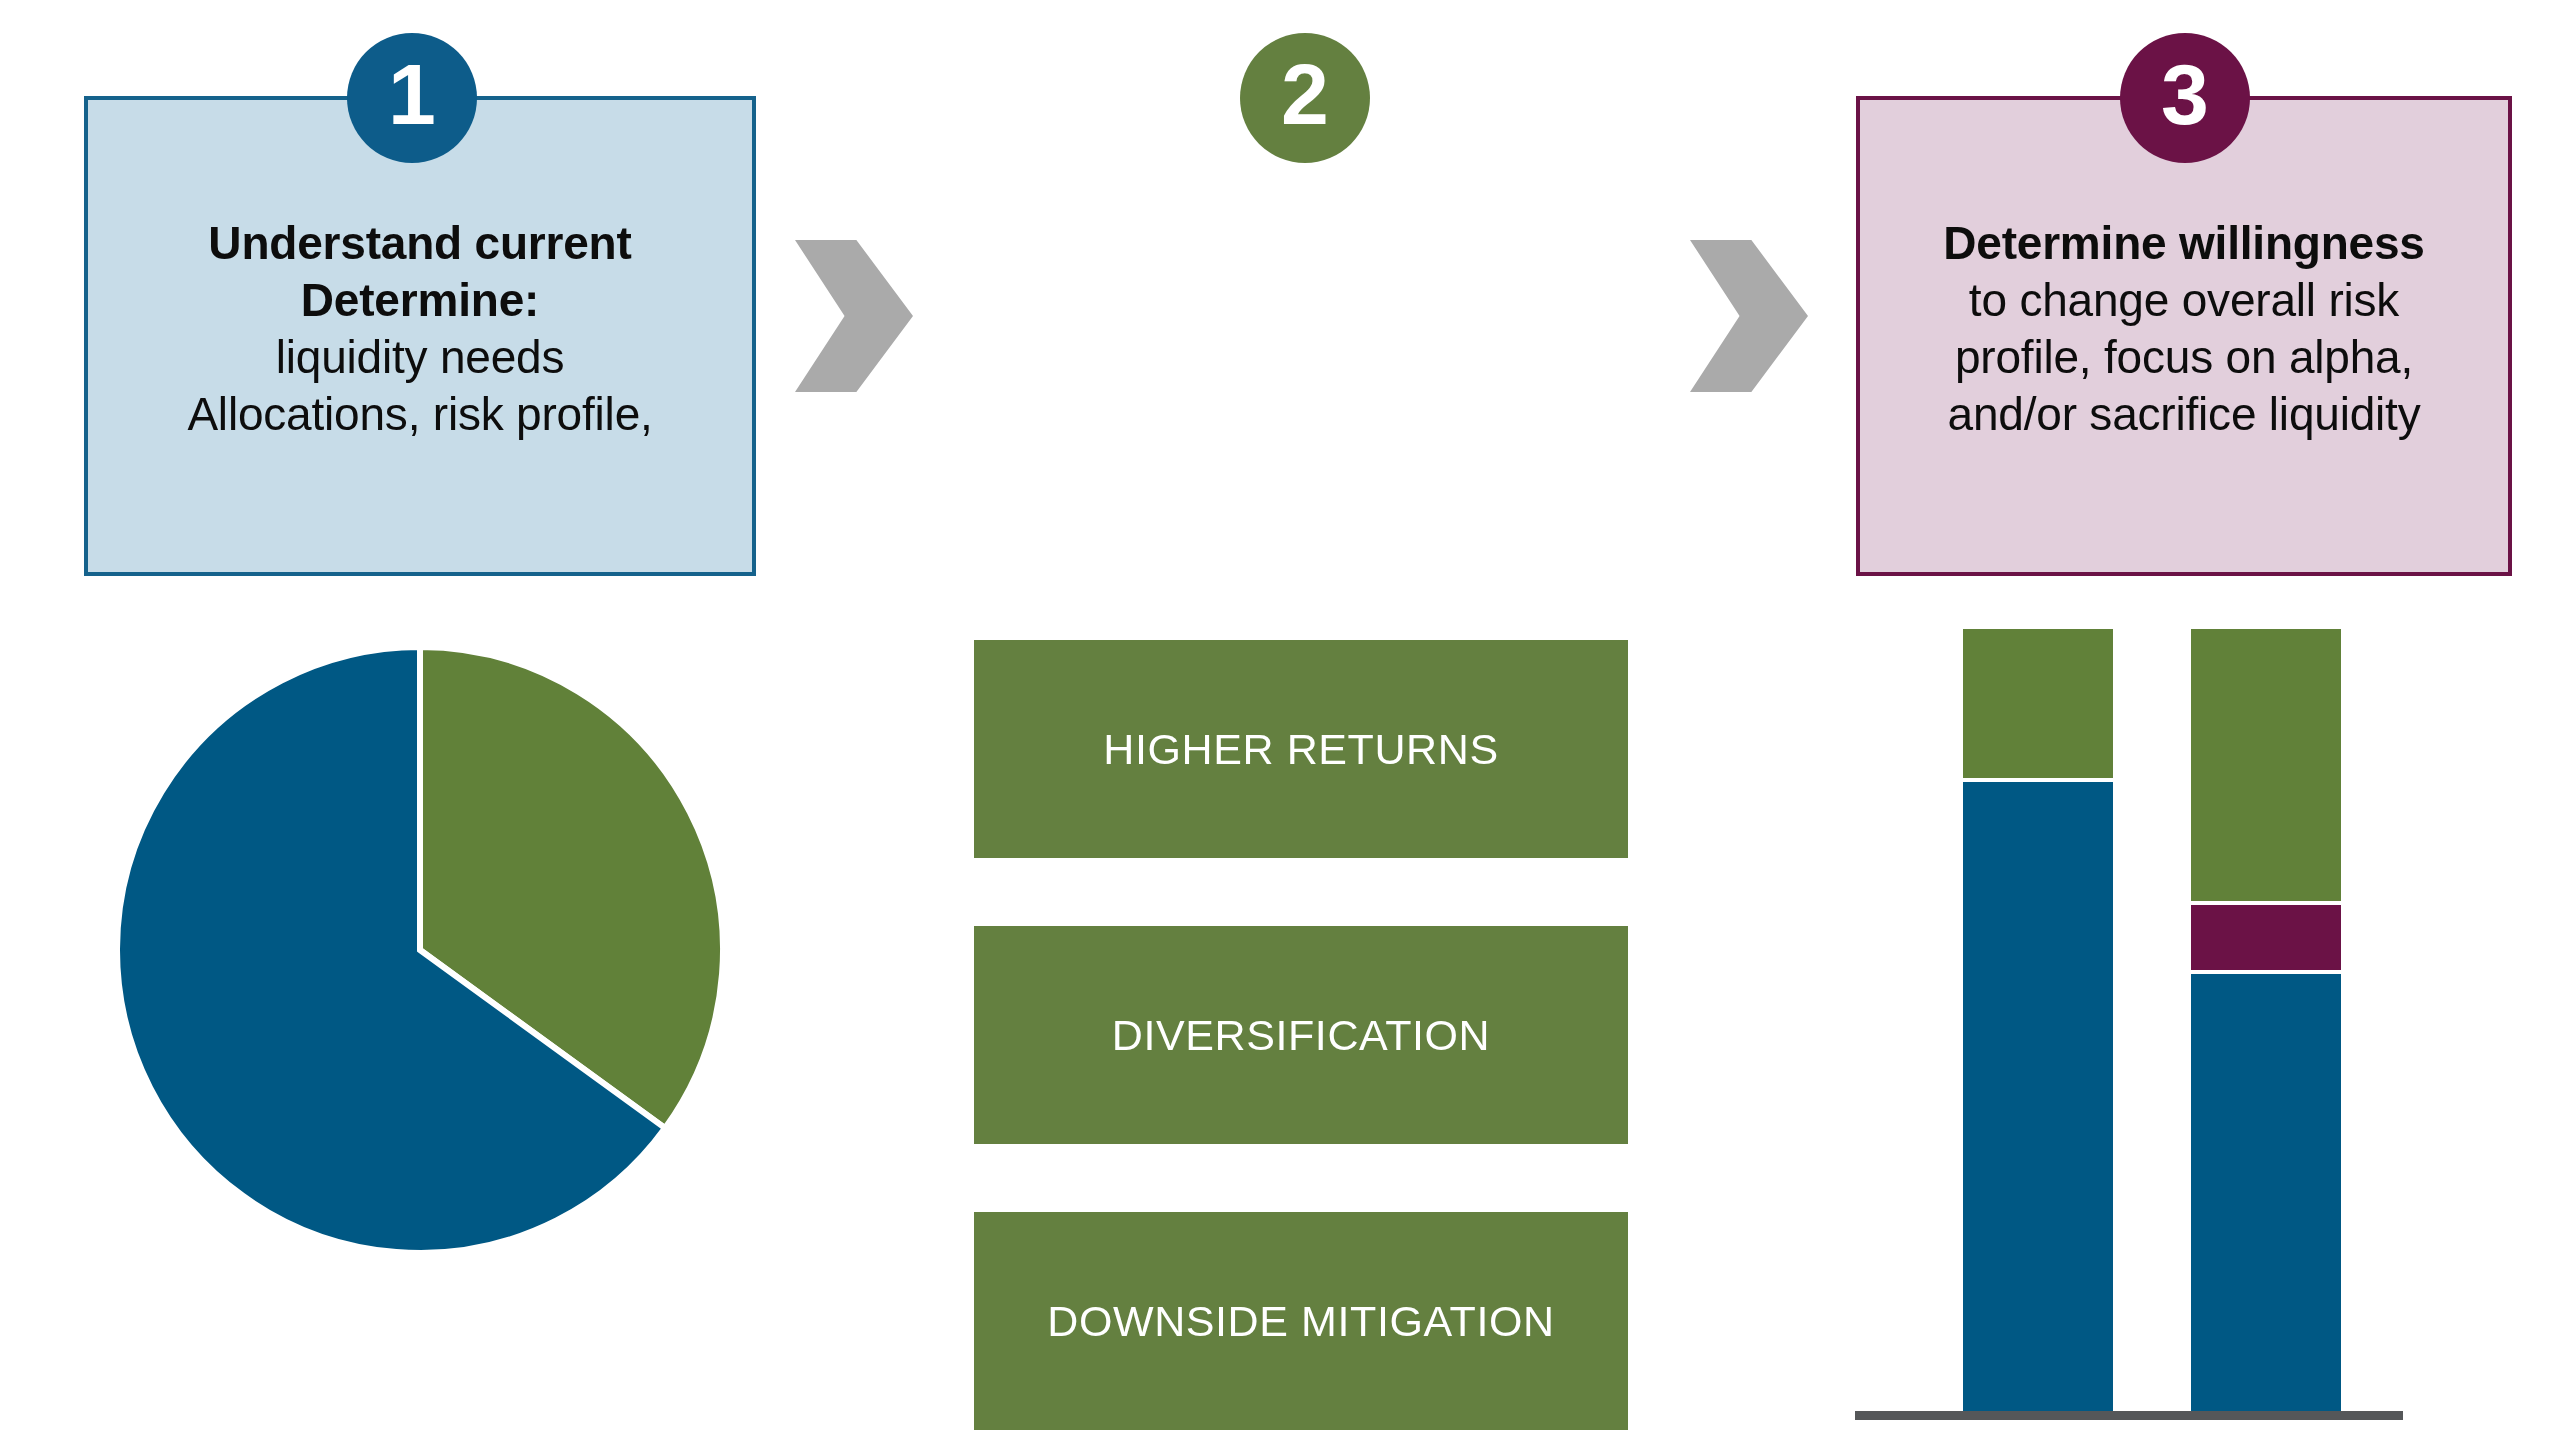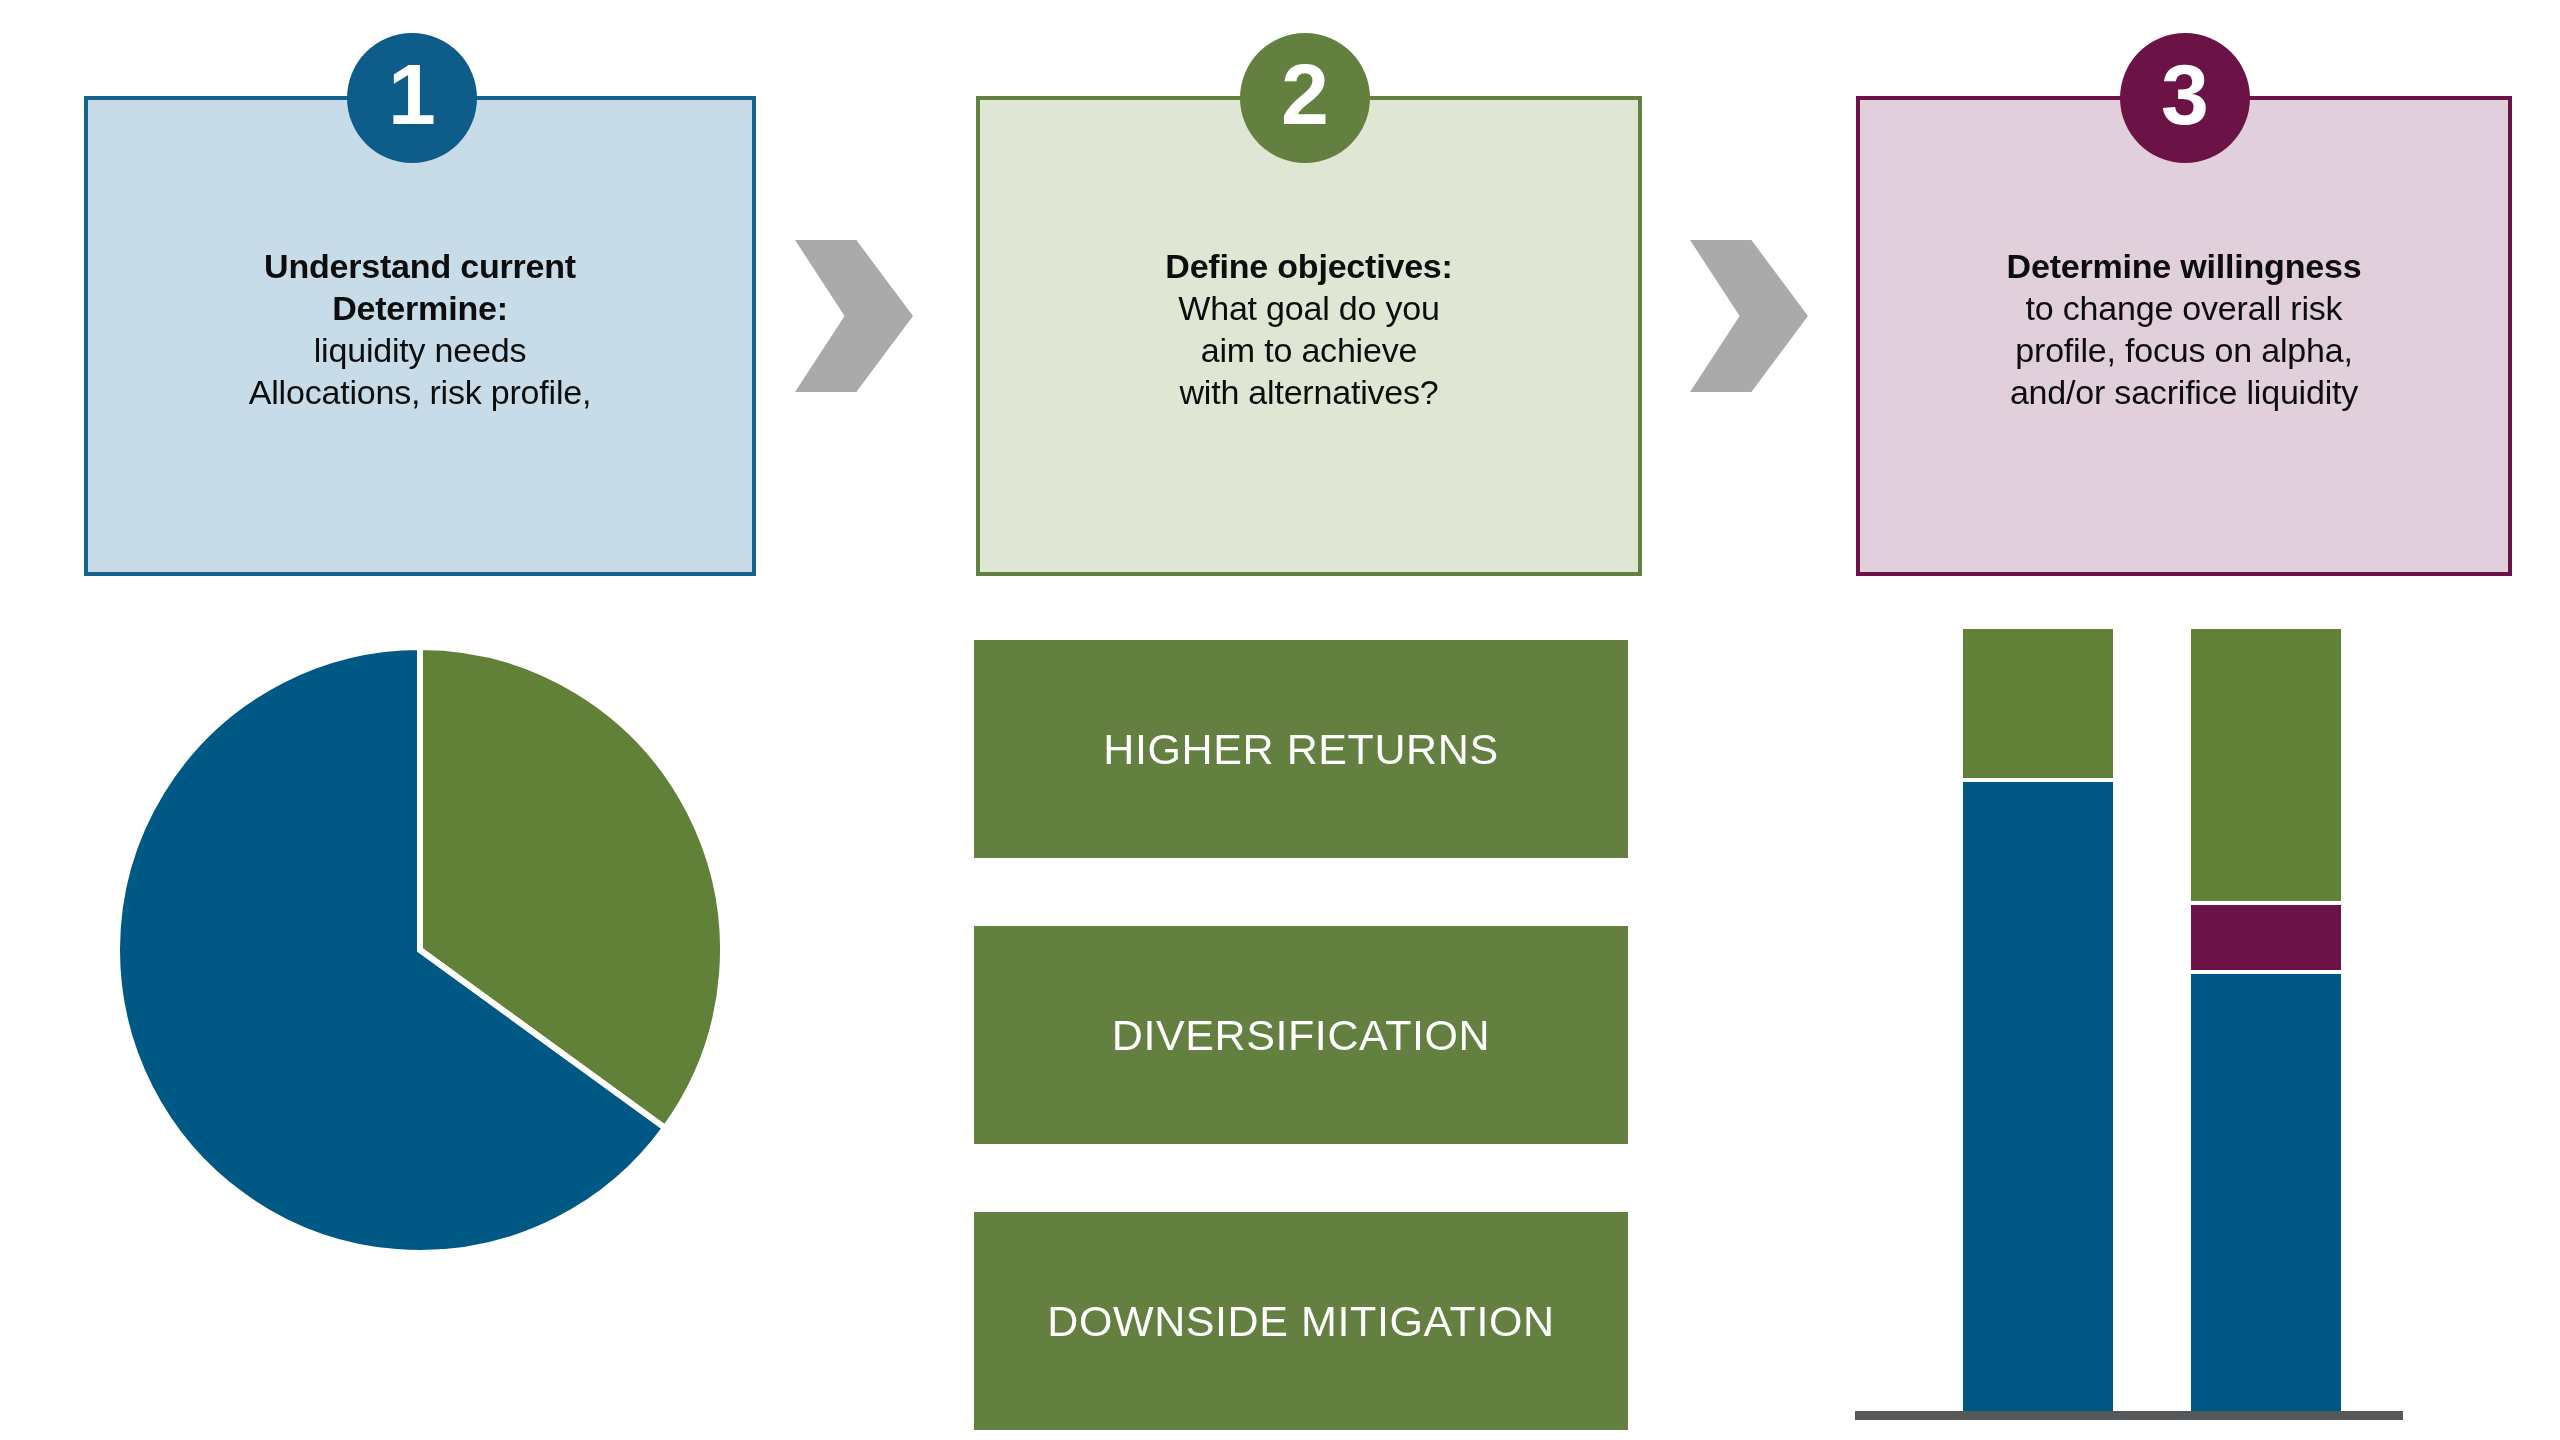--- a/index.html
+++ b/index.html
@@ -23,21 +23,21 @@
     position: absolute;
     box-sizing: border-box;
     border-width: 4px;
     border-style: solid;
     display: flex;
     align-items: center;
     justify-content: center;
     text-align: center;
   }
   .step-box .box-text {
-    font-size: 34px;
+    font-size: 46px;
     line-height: 1.24;
     color: #0d0d0d;
     letter-spacing: -0.2px;
     padding: 0 18px;
     margin-top: -14px;
     font-stretch: condensed;
   }
   .step-box .box-text .headline {
     font-weight: bold;
     display: block;
@@ -159,28 +159,20 @@
       <span class="sub-line">liquidity needs</span>
       <span class="sub-line">Allocations, risk profile,</span>
     </div>
   </div>
   <div class="badge" id="badge-1">
     <span>1</span>
   </div>
 
   <div class="chevron" id="chevron-1"></div>
 
-  <div class="step-box" id="box-2">
-    <div class="box-text">
-      <span class="headline">Define objectives:</span>
-      <span class="sub-line">What goal do you</span>
-      <span class="sub-line">aim to achieve</span>
-      <span class="sub-line">with alternatives?</span>
-    </div>
-  </div>
   <div class="badge" id="badge-2">
     <span>2</span>
   </div>
 
   <div class="chevron" id="chevron-2"></div>
 
   <div class="step-box" id="box-3">
     <div class="box-text">
       <span class="headline">Determine willingness</span>
       <span class="sub-line">to change overall risk</span>

